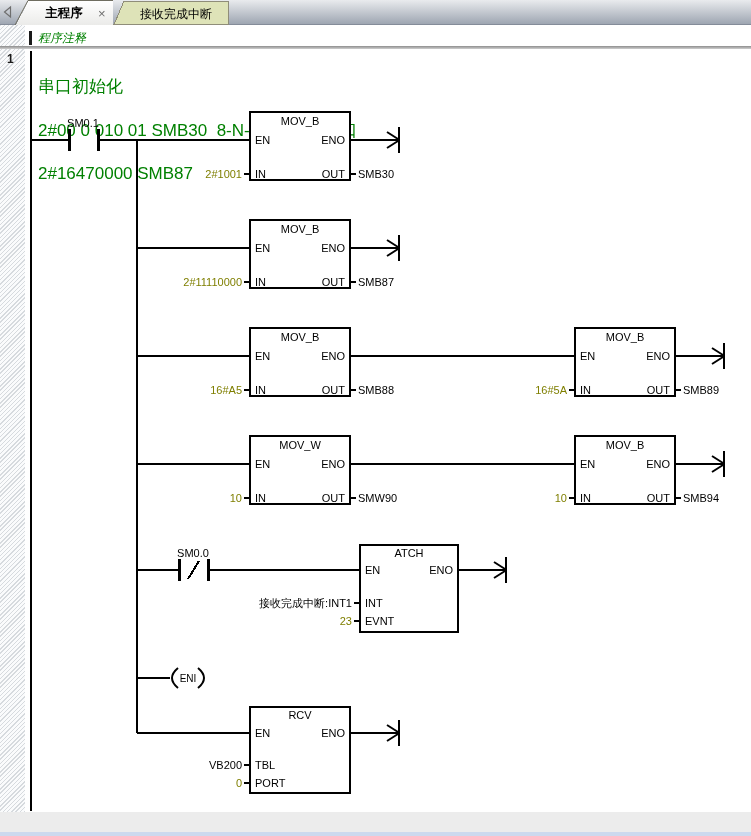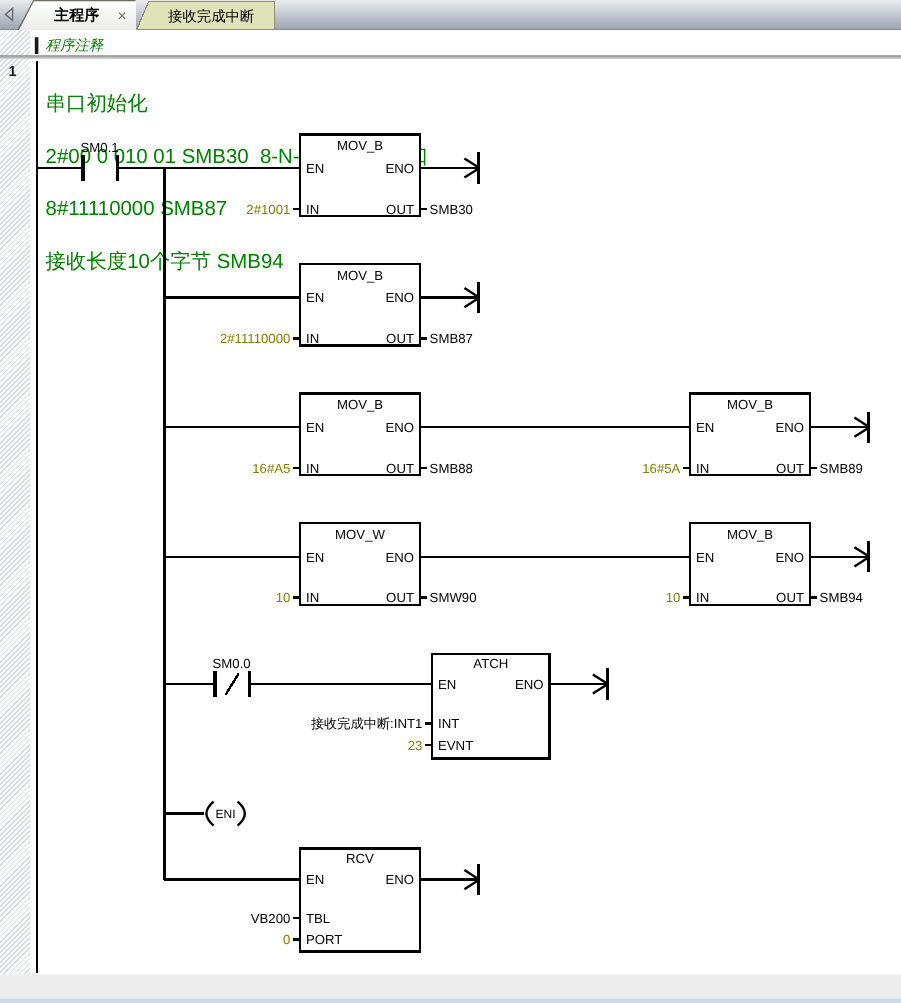--- a/index.html
+++ b/index.html
@@ -64,22 +64,21 @@
 </svg>
 
 <div id="gutter" class="abs"></div>
 <div id="comment-bar" class="abs"></div>
 <div id="comment-title" class="abs">程序注释</div>
 <div id="separator" class="abs"></div>
 <div id="net-number" class="abs">1</div>
 <div id="net-comments" class="abs">
   <div>串口初始化</div>
   <div>2#00 0 010 01 SMB30  8-N-1 9600 自由口</div>
-  <div>8#11110000 SMB87</div>
-  <div>接收长度10个字节 SMB94</div>
+  <div>2#16470000 SMB87</div>
 </div>
 
 <svg id="ladder" class="abs" viewBox="0 0 751 812">
 
   <line x1="31" y1="51" x2="31" y2="811" stroke="#000" stroke-width="2"></line>
   <line x1="137" y1="140" x2="137" y2="733" stroke="#000" stroke-width="2"></line>
 
   <g>
     <line x1="31" y1="140" x2="69" y2="140" stroke="#000" stroke-width="2"></line>
     <g>

